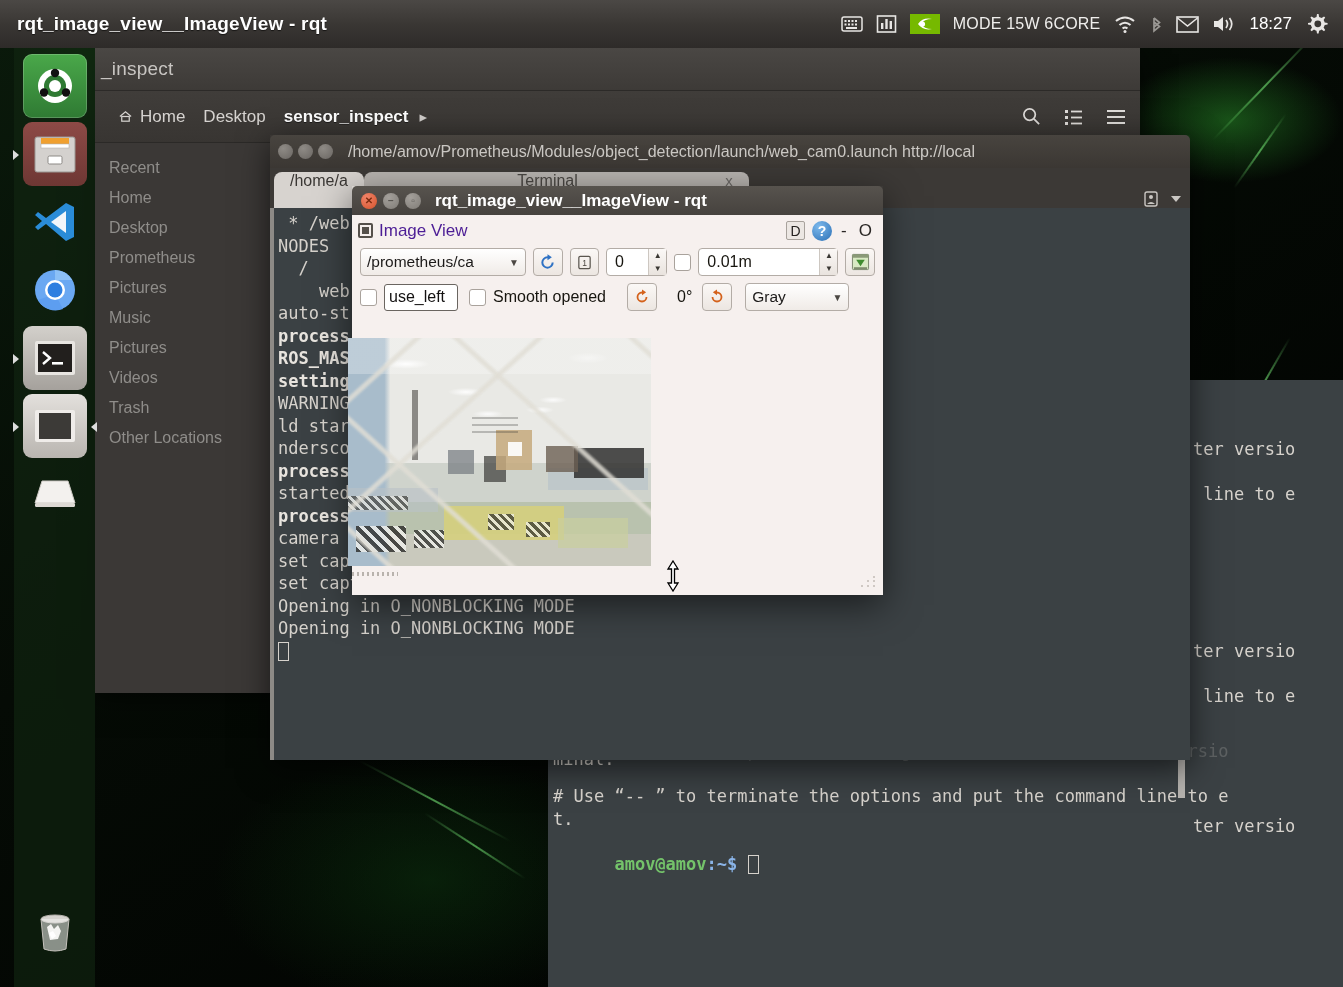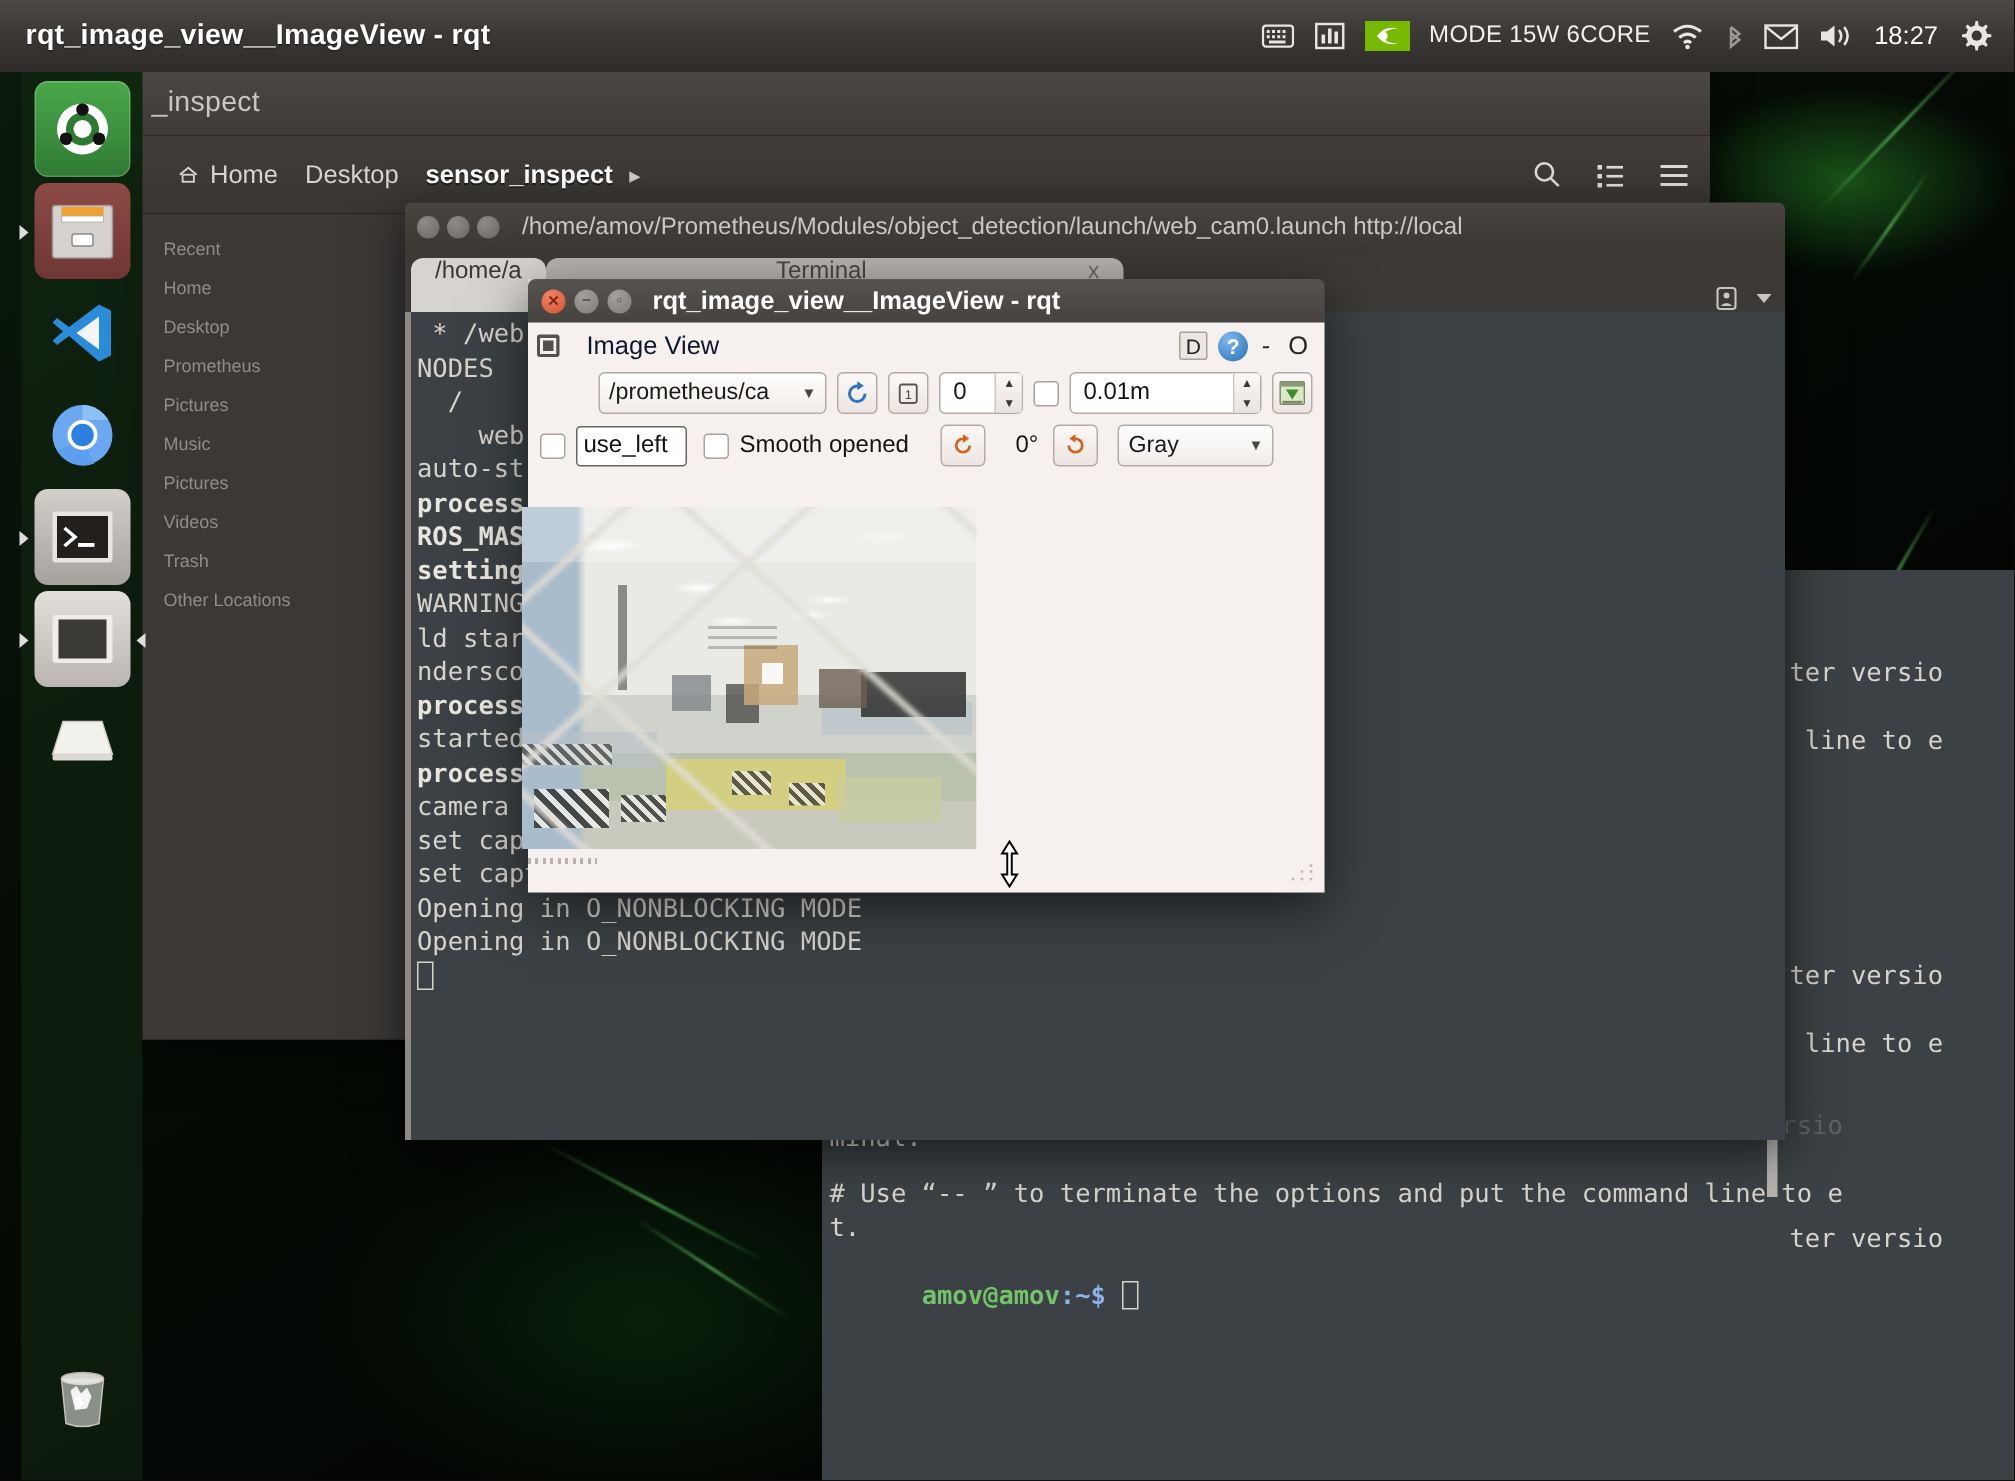--- a/index.html
+++ b/index.html
@@ -78,21 +78,21 @@
     height: 52px; background: linear-gradient(180deg,#403d3a,#383532);
     display: flex; align-items: center; padding: 0 14px;
     border-bottom: 1px solid #2b2927;
   }
   .crumb { display:flex; align-items:center; gap:7px; color:#d6d3d0; font-size:17px; padding: 4px 9px; }
   .crumb.active { color:#ffffff; font-weight: bold; text-shadow: 0 1px 0 rgba(0,0,0,.5); }
   .crumb-sep { color:#cfccc9; font-size:15px; margin: 0 2px; }
   .fm-tools { margin-left:auto; display:flex; align-items:center; gap:22px; color:#dedbd8; }
   .fm-body { position:absolute; left:0; top:95px; width:1045px; bottom:0; display:flex; }
   .fm-sidebar { width: 130px; background:#3b3836; padding-top: 10px; }
-  .fm-side-item { color:#8f8d8a; font-size:12px; padding: 6px 10px 6px 14px; white-space: nowrap; }
+  .fm-side-item { color:#8f8d8a; font-size:16px; padding: 6px 10px 6px 14px; white-space: nowrap; }
   .fm-main { flex:1; background:#3b3836; }
 
   
   .term-window {
     position: absolute; left: 270px; top: 135px; width: 920px; height: 625px;
     z-index: 20;
     box-shadow: 0 8px 30px rgba(0,0,0,.6);
   }
   .term-titlebar {
     height: 33px; background: linear-gradient(180deg,#48443f,#3b3733);
@@ -152,34 +152,34 @@
             justify-content:center; font-size:10px; color:#5d3a13; font-weight:bold; }
   .rqt-wb.close { background: radial-gradient(circle at 35% 28%, #f0846a, #d4532b); color:#7a2a0d; }
   .rqt-wb.min { background: radial-gradient(circle at 35% 28%, #a4a09b, #807c77); color:#55524e;}
   .rqt-wb.max { background: radial-gradient(circle at 35% 28%, #a4a09b, #807c77); color:#55524e;}
   .rqt-title { color:#ffffff; font-size:17px; font-weight:bold; margin-left:8px; white-space:nowrap; }
   .rqt-body { position:absolute; left:0; top:29px; width:531px; height:380px; background:#f6f0ee; }
 
   .rqt-dockhdr { height:31px; display:flex; align-items:center; padding: 0 8px 0 6px; }
   .dock-glyph { width:15px;height:15px;background:#55504b;border:2px solid #55504b;
                 border-radius:2px; box-shadow: inset 0 0 0 2px #f6f0ee; }
-  .rqt-dock-title { font-size:17px; color:#0f172a; margin-left: 18px; }
+  .rqt-dock-title { font-size:17px; color:#4c1d95; margin-left: 6px; }
   .rqt-dockbtns { margin-left:auto; display:flex; align-items:center; gap:7px; }
   .btn-D { width:19px;height:19px;border:1px solid #a8a29c;background:#ece7e3;border-radius:2px;
            font-size:14px;color:#24211f;display:flex;align-items:center;justify-content:center; }
   .btn-help { width:20px;height:20px;border-radius:50%;
               background: radial-gradient(circle at 34% 28%, #7db9ec, #2a6fb5);
               color:#fff;font-size:14px;font-weight:bold;display:flex;align-items:center;justify-content:center; }
   .btn-dash { font-size:17px;color:#2a2725;padding:0 2px; }
   .btn-oo { font-size:17px;color:#2a2725;padding:0 3px; }
 
   .rqt-row { display:flex; align-items:center; gap:7px; padding: 2px 8px; }
   .qcombo {
     height:28px; border:1px solid #b3aca6; border-radius:4px; background: linear-gradient(180deg,#ffffff,#f0ebe7);
-    display:flex; align-items:center; padding: 0 6px; font-size:15.5px; color:#1c1a19; min-width:0;margin-left:39px;
+    display:flex; align-items:center; padding: 0 6px; font-size:15.5px; color:#1c1a19; min-width:0;
   }
   .qcombo .arr { margin-left:auto; padding-left:8px; color:#4b4743; font-size:10px; }
   .qbtn {
     width:30px;height:28px;border:1px solid #b3aca6;border-radius:4px;
     background: linear-gradient(180deg,#fbf8f6,#ece6e1);
     display:flex;align-items:center;justify-content:center;
   }
   .qspin {
     height:28px;border:1px solid #b3aca6;border-radius:4px;background:#ffffff;
     display:flex;align-items:center; font-size:16px;color:#17150f;

